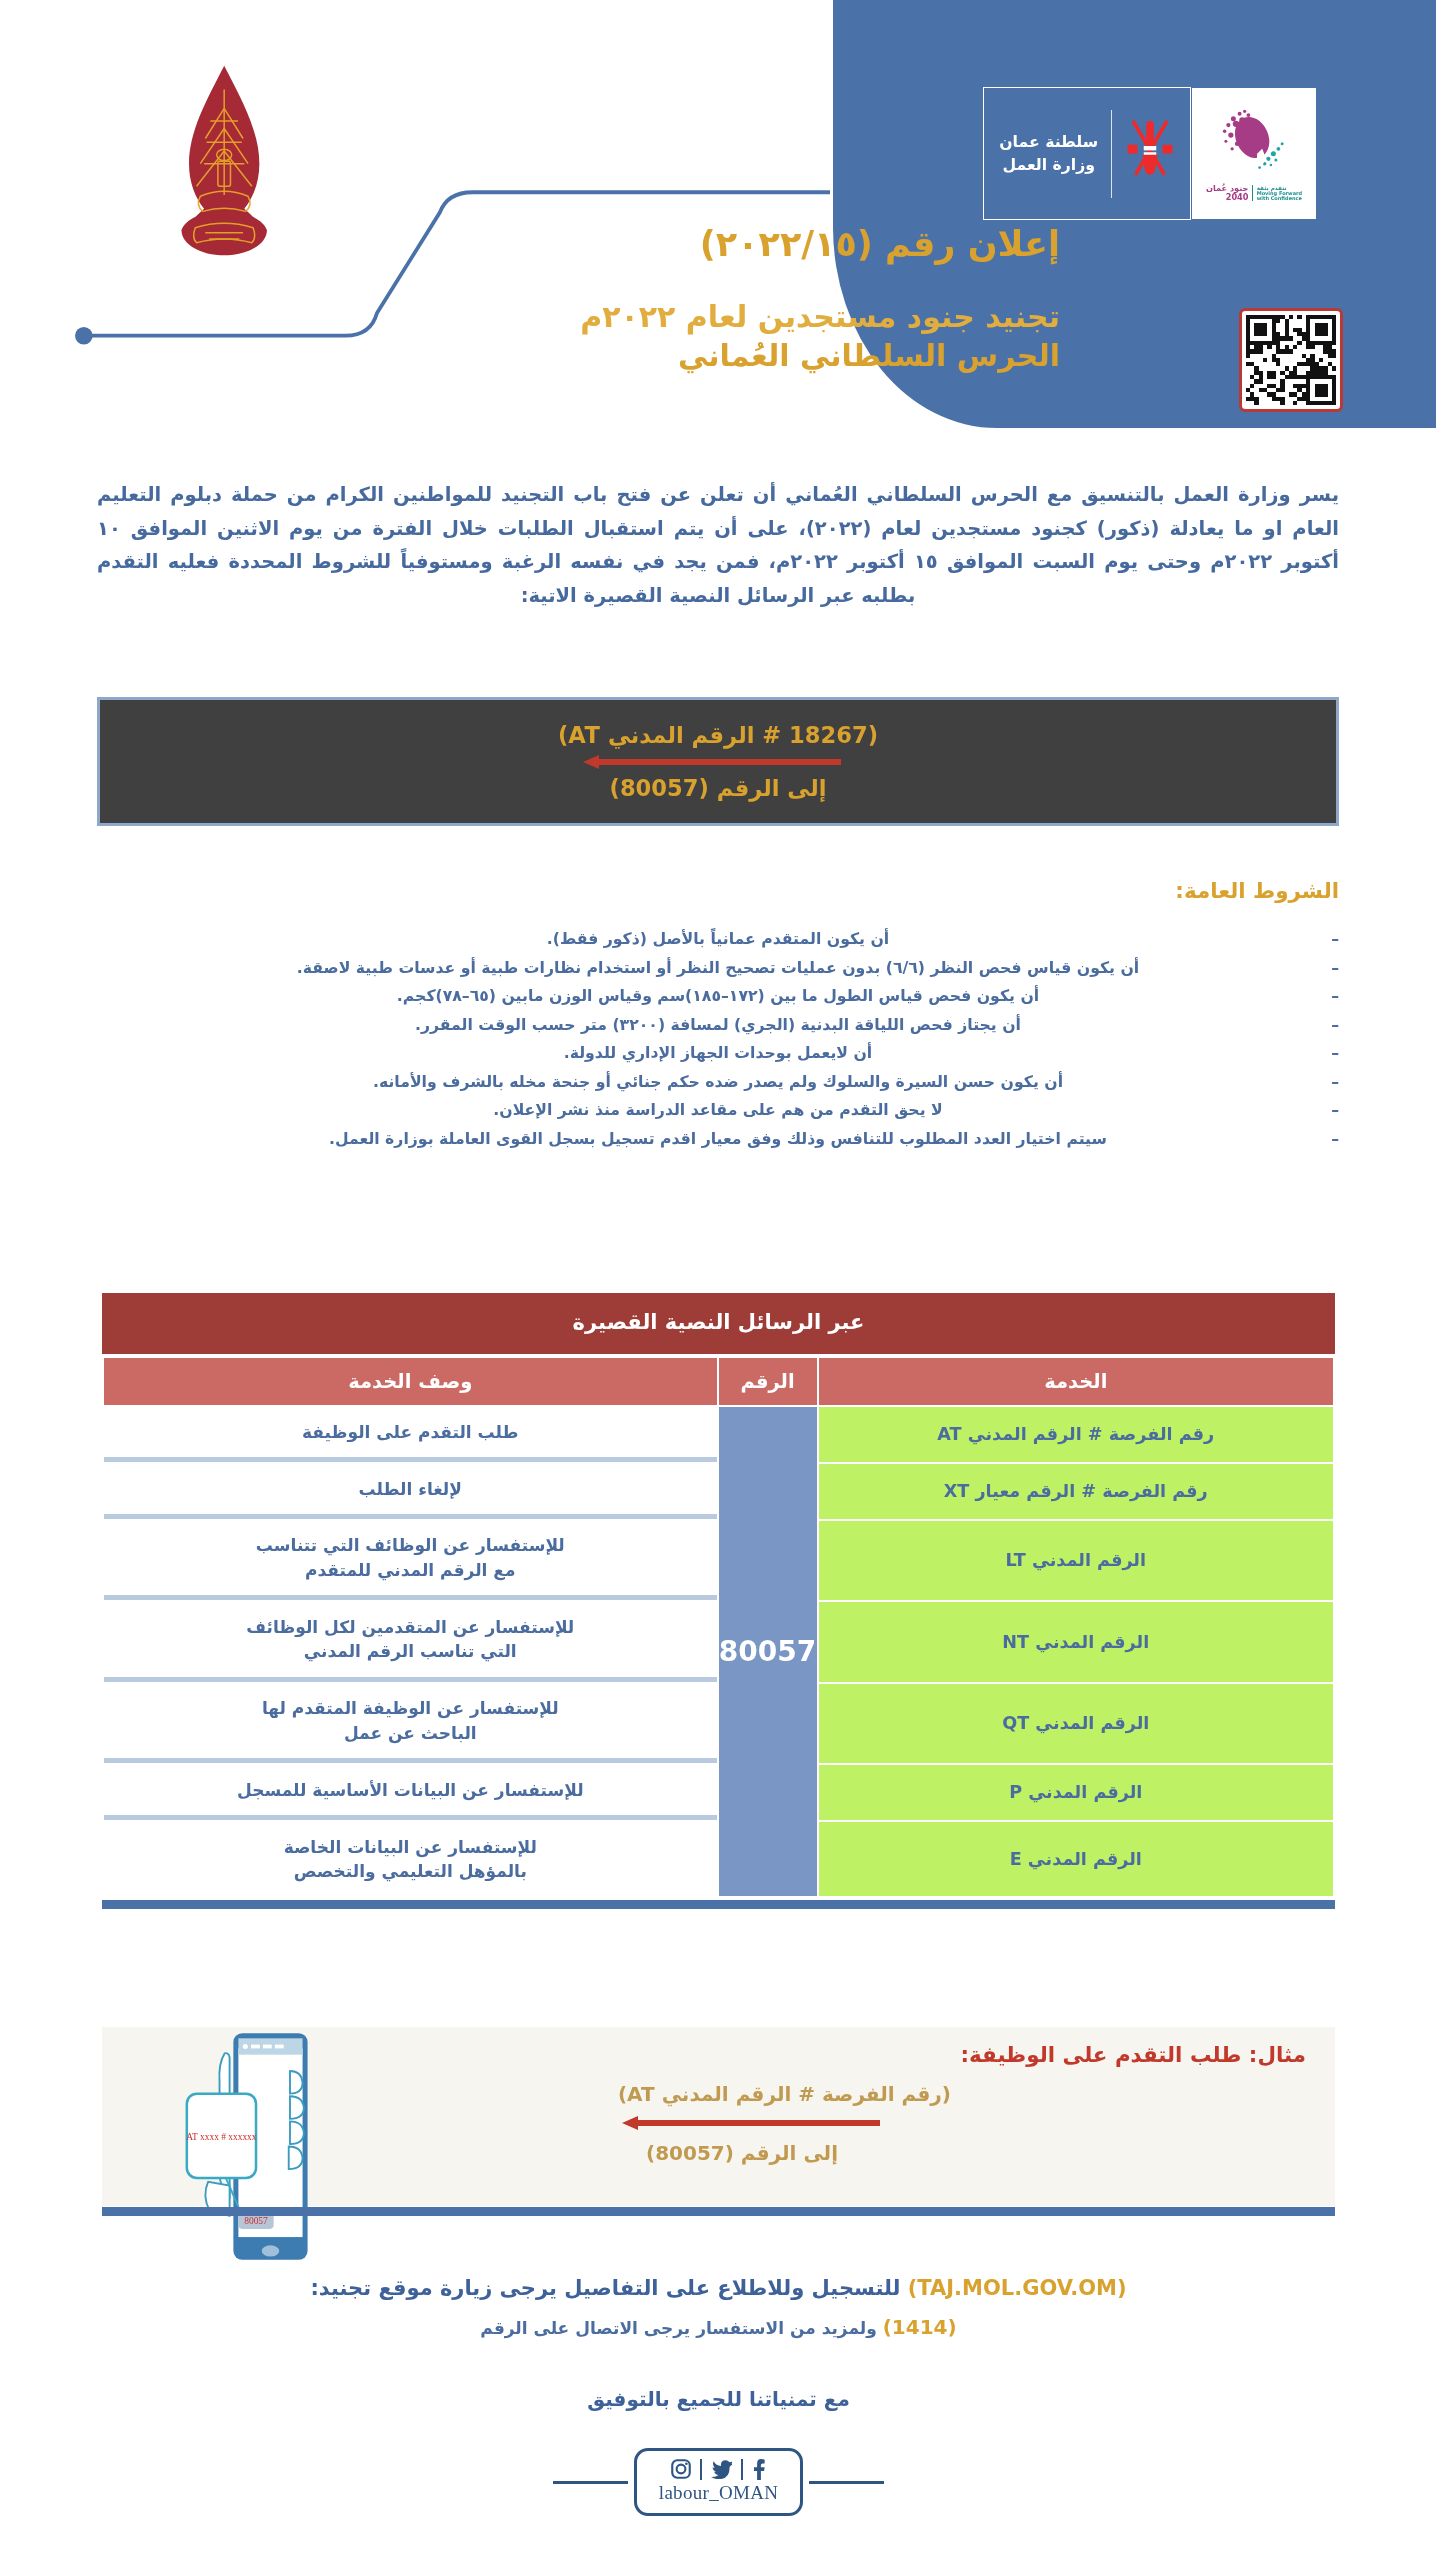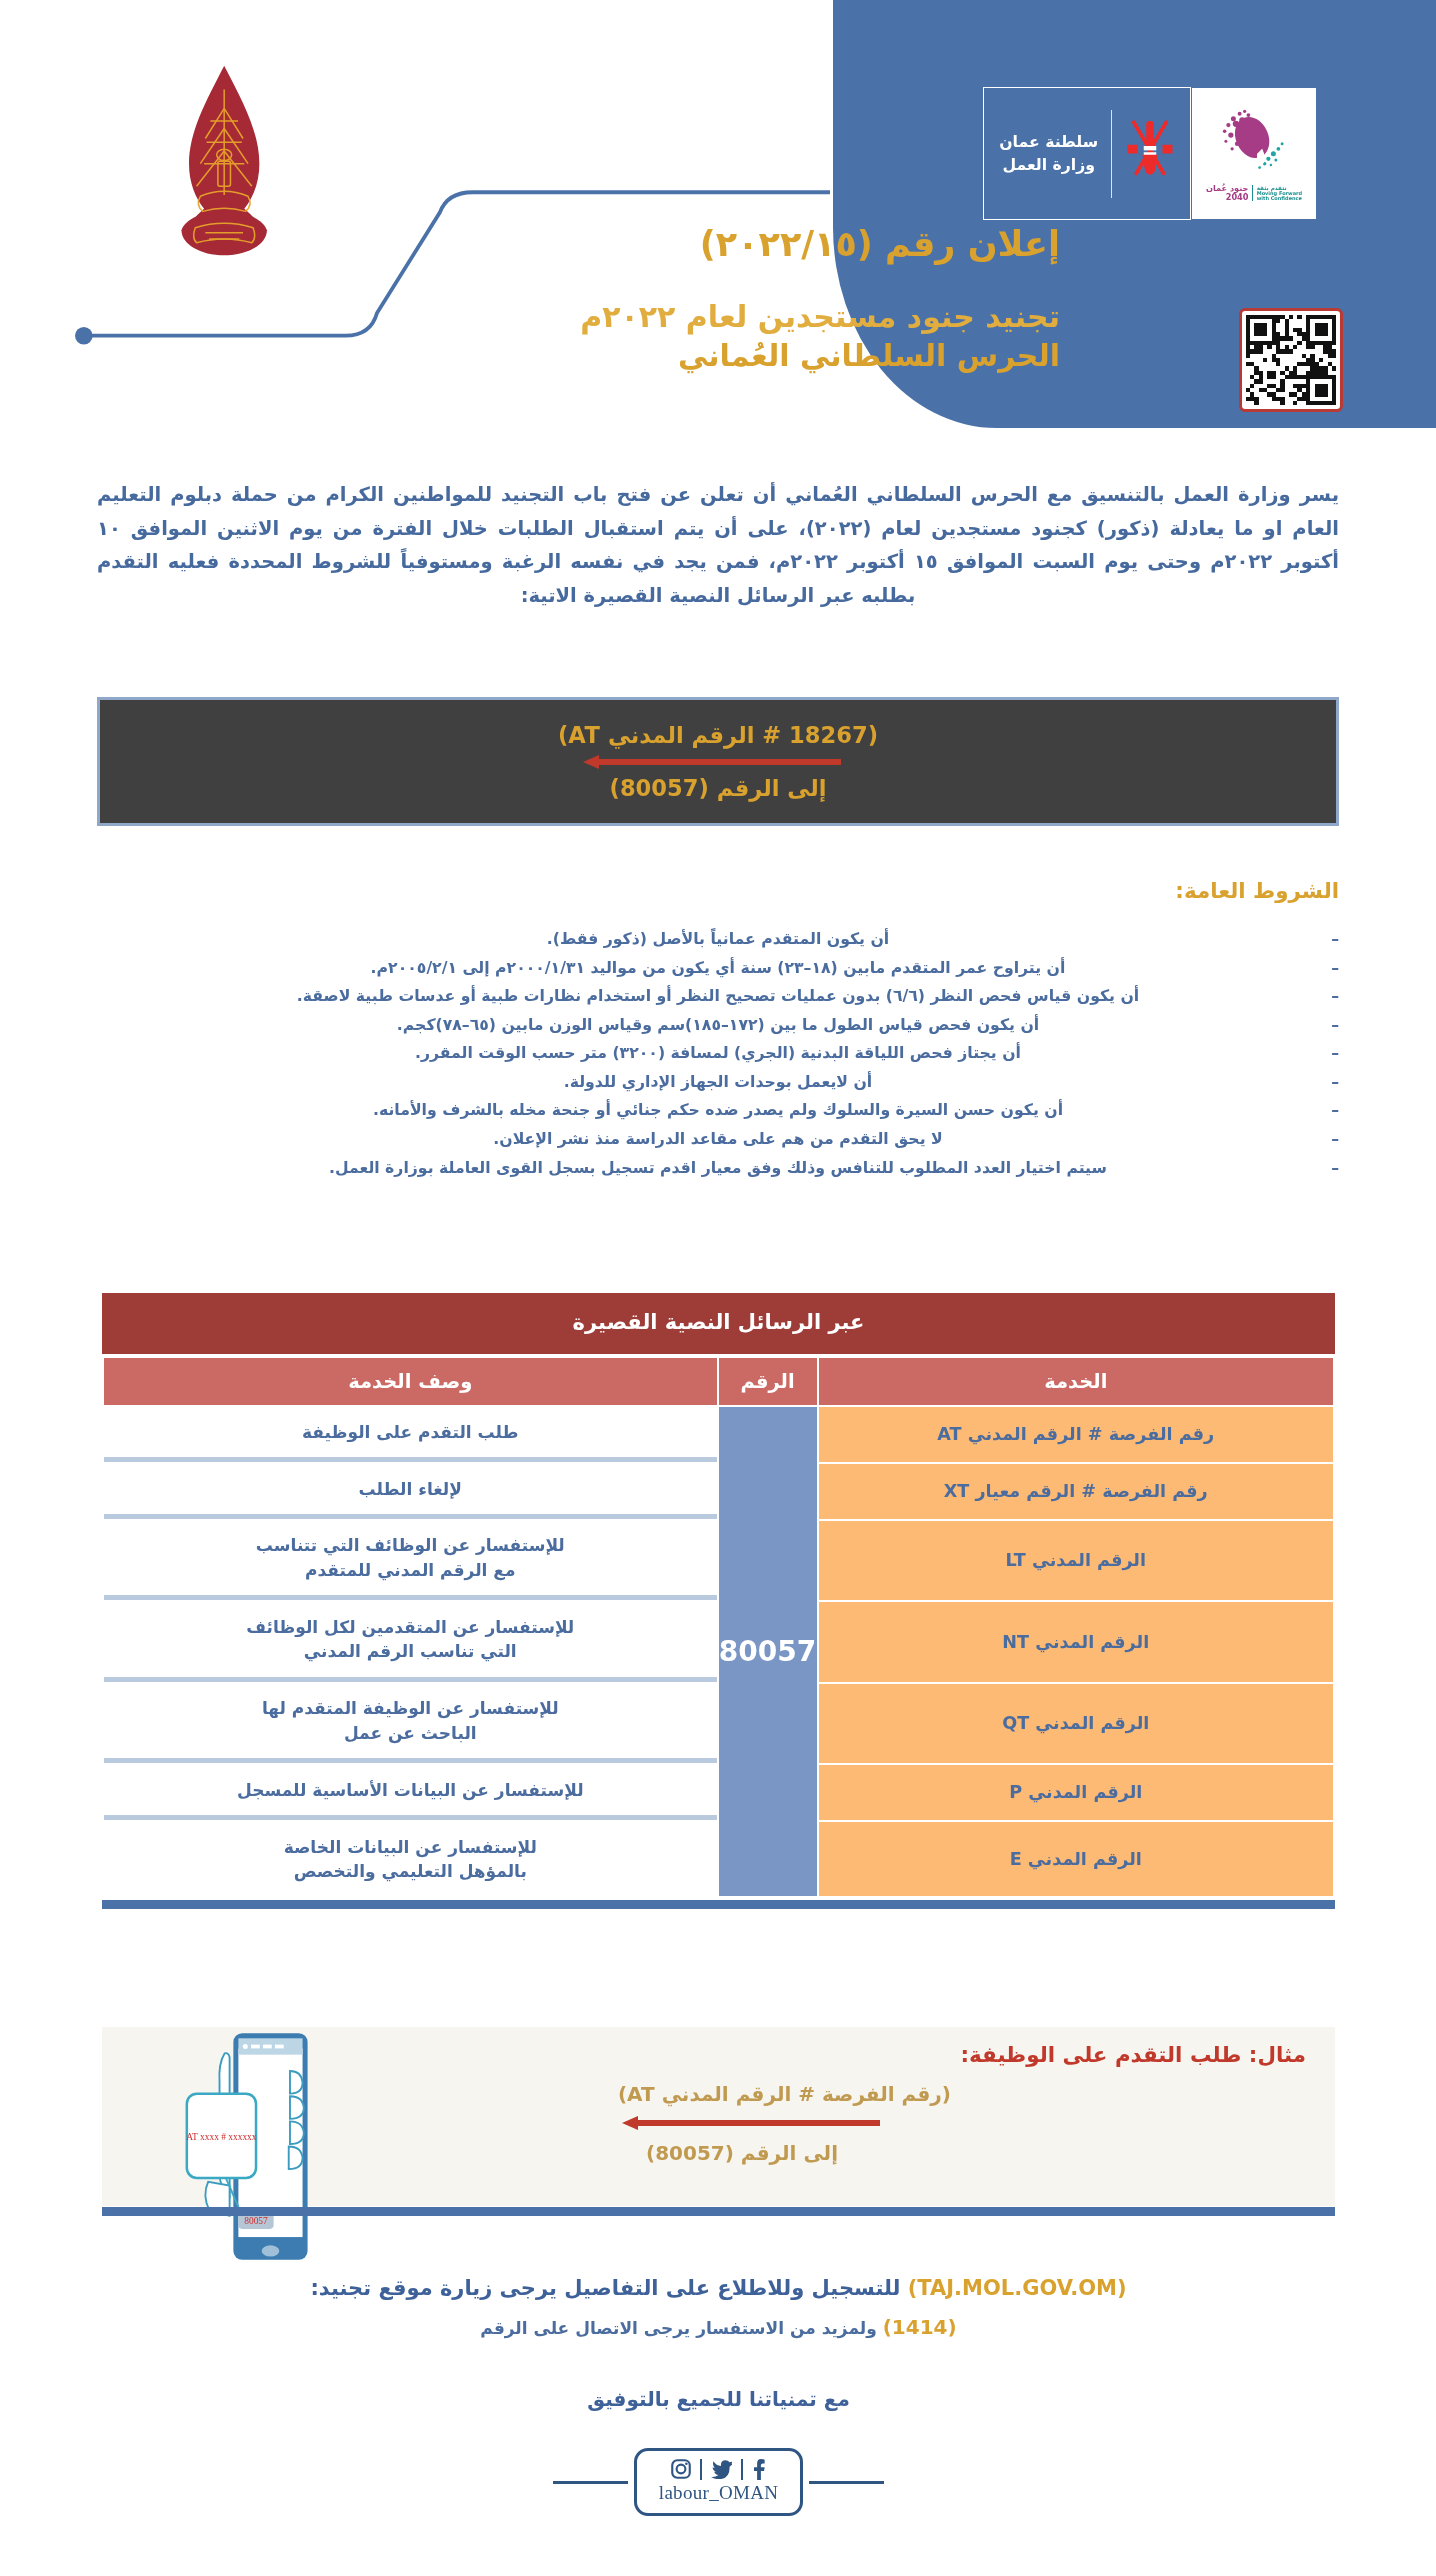--- a/index.html
+++ b/index.html
@@ -287,21 +287,21 @@
   table.svc th {
     background: #cb6a64;
     color: #ffffff;
     font-size: 19.5px;
     font-weight: bold;
     padding: 12px 3.8px;
     text-align: center;
   }
 
   td.svc-name {
-    background: #fdba74;
+    background: #bef264;
     color: #4b6c9e;
     font-size: 17.6px;
     font-weight: bold;
     text-align: center;
     padding: 14px 5px;
     line-height: 1.4;
   }
 
   td.num-cell {
     background: #7a96c4;
@@ -1025,21 +1025,20 @@
   <div class="sms-arrow">
     <div class="bar"></div>
       <div class="head"></div>
   </div>
   <div class="sms-line">إلى الرقم (80057)</div>
 </div>
 
 <div class="cond-title">الشروط العامة:</div>
 <ul class="cond-list" id="condList">
     <li>أن يكون المتقدم عمانياً بالأصل (ذكور فقط).</li>
-    <li>أن يتراوح عمر المتقدم مابين (١٨–٢٣) سنة أي يكون من مواليد ٢٠٠٠/١/٣١م إلى ٢٠٠٥/٢/١م.</li>
     <li>أن يكون قياس فحص النظر (٦/٦) بدون عمليات تصحيح النظر أو استخدام نظارات طبية أو عدسات طبية لاصقة.</li>
     <li>أن يكون فحص قياس الطول ما بين (١٧٢–١٨٥)سم وقياس الوزن مابين (٦٥–٧٨)كجم.</li>
     <li>أن يجتاز فحص اللياقة البدنية (الجري) لمسافة (٣٢٠٠) متر حسب الوقت المقرر.</li>
     <li>أن لايعمل بوحدات الجهاز الإداري للدولة.</li>
     <li>أن يكون حسن السيرة والسلوك ولم يصدر ضده حكم جنائي أو جنحة مخله بالشرف والأمانه.</li>
     <li>لا يحق التقدم من هم على مقاعد الدراسة منذ نشر الإعلان.</li>
     <li>سيتم اختيار العدد المطلوب للتنافس وذلك وفق معيار اقدم تسجيل بسجل القوى العاملة بوزارة العمل.</li>
   </ul>
 
 <div class="table-wrap">

